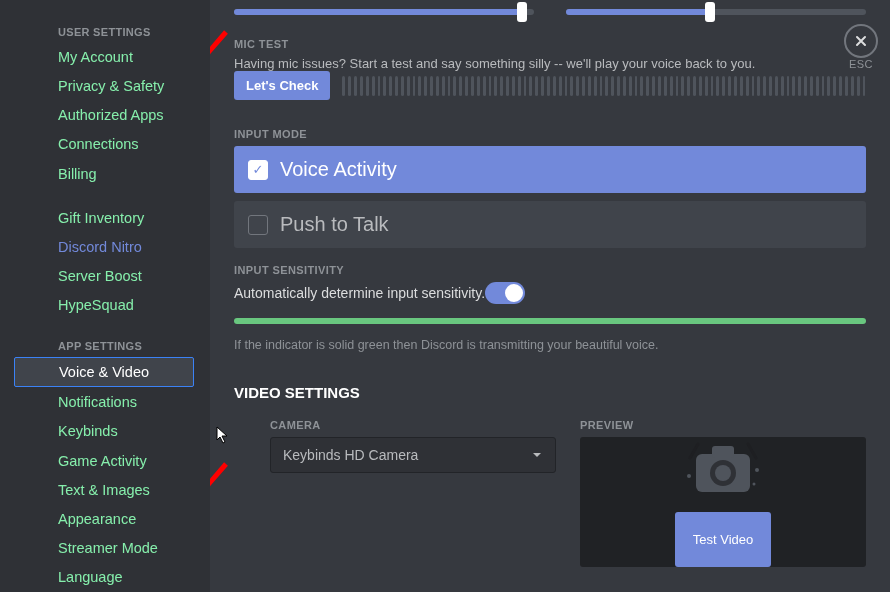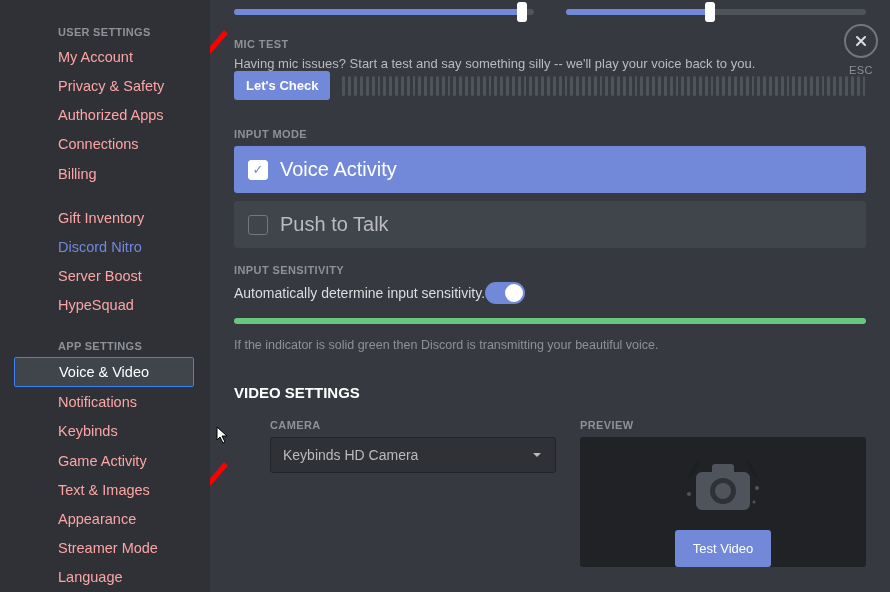--- a/index.html
+++ b/index.html
@@ -21,21 +21,21 @@
   .side-header {
     font-size: 11px;
     font-weight: 700;
     color: #8e9297;
     letter-spacing: 0.3px;
     padding: 6px 10px 4px 44px;
     text-transform: uppercase;
   }
   .side-item {
     font-size: 14.5px;
-    color: #fca5a5;
+    color: #86efac;
     padding: 5px 10px 5px 44px;
     border-radius: 4px;
     line-height: 1.25;
     margin: 1px 0;
     cursor: pointer;
   }
   .side-item.nitro { color: #7289da; }
   .side-item.active { background: #40444b; color: #fff; }
   .side-item.highlight-box {
     border: 1px solid #3b82f6;
@@ -57,21 +57,21 @@
     text-align: center;
   }
   .close-btn {
     width: 34px; height: 34px;
     border: 2px solid #72767d;
     border-radius: 50%;
     display: flex; align-items: center; justify-content: center;
     color: #dcddde;
     cursor: pointer;
   }
-  .close-label { font-size: 11px; color: #8e9297; margin-top: 6px; letter-spacing: 0.5px;}
+  .close-label { font-size: 11px; color: #8e9297; letter-spacing: 0.5px;}
   
   .sliders-row { display: flex; gap: 32px; margin-top: 4px; margin-bottom: 20px;}
   .slider { position: relative; height: 14px; flex: 1; }
   .slider-track { position: absolute; top: 5px; left: 0; right: 0; height: 6px; background: #4f545c; border-radius: 3px;}
   .slider-fill { position: absolute; top: 5px; left: 0; height: 6px; background: #7289da; border-radius: 3px;}
   .slider-thumb { position: absolute; top: -2px; width: 10px; height: 20px; background: #fff; border-radius: 3px; transform: translateX(-50%);}
   
   .mini-head {
     font-size: 11px;
     font-weight: 700;
@@ -127,21 +127,21 @@
     font-size: 14px; color: #b9bbbe; cursor: pointer;
   }
   .preview-box {
     background: #202225; border-radius: 3px; height: 130px;
     display: flex; flex-direction: column; align-items: center; justify-content: flex-end;
     position: relative; overflow: hidden;
   }
   .camera-icon { color: #4f545c; margin-bottom: 16px;}
   .test-video-btn {
     background: #7289da; color: #fff; border: none; border-radius: 3px;
-    padding: 11px 18px; font-size: 13px; cursor: pointer; margin-bottom: 0;
+    padding: 20px 18px; font-size: 13px; cursor: pointer; margin-bottom: 0;
   }
   
   .red-arrow {
     position: absolute; pointer-events: none;
   }
   .cursor-arrow { position: absolute; pointer-events: none; color: #000;}
 </style>
 </head>
 <body>
 

